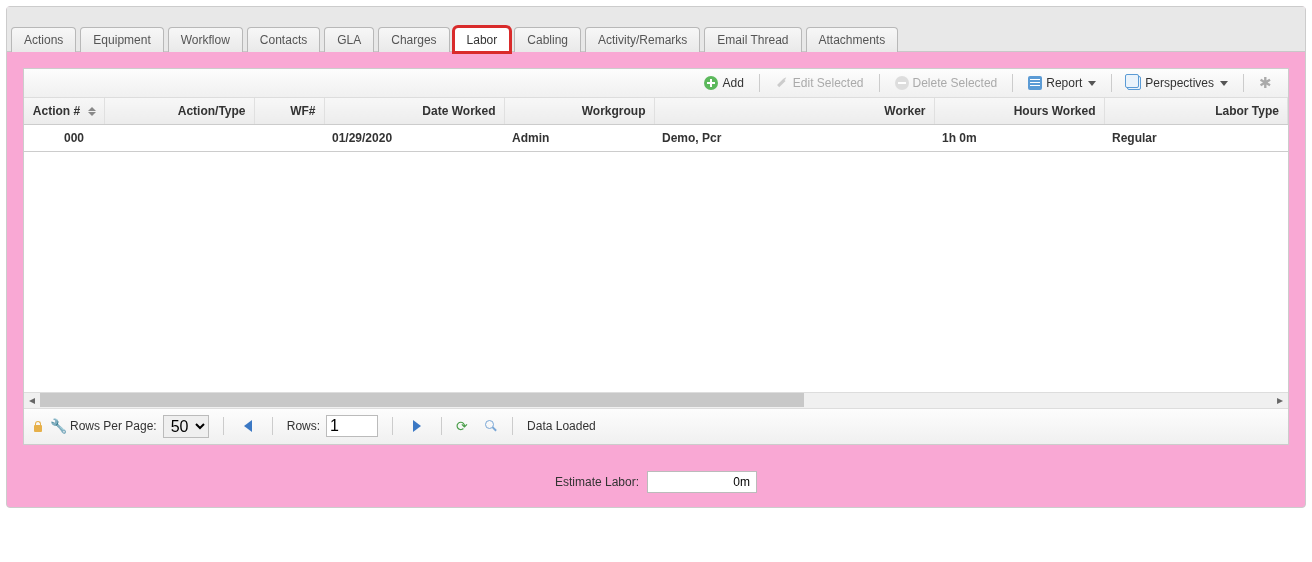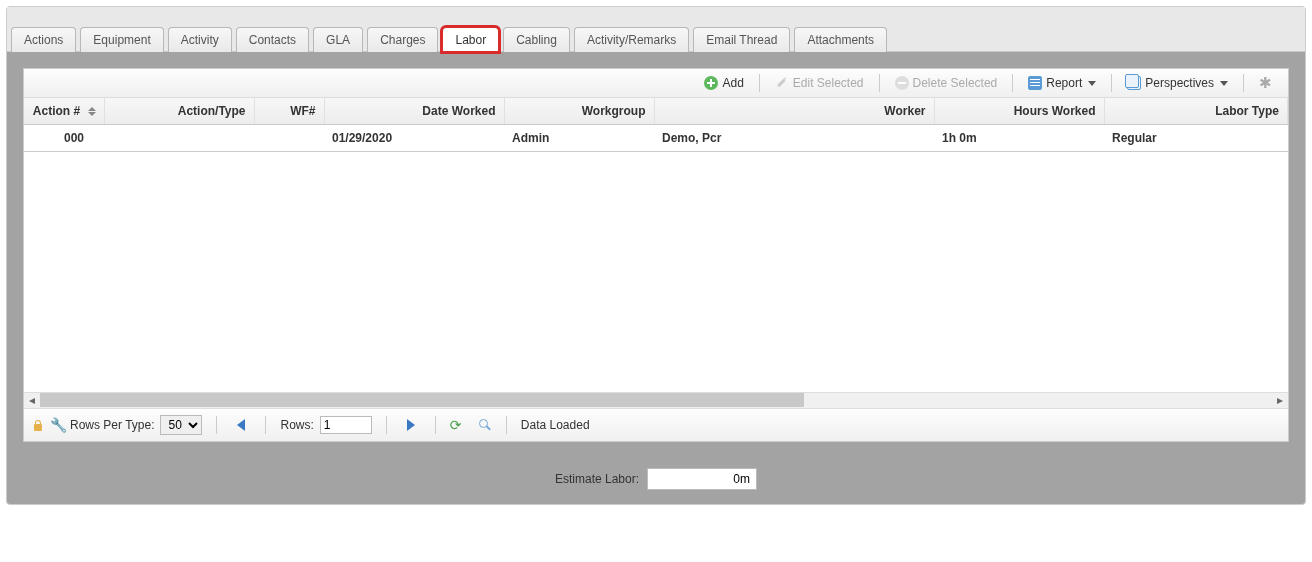--- a/index.html
+++ b/index.html
@@ -9,21 +9,21 @@
     font-family: Arial, Helvetica, sans-serif;
     font-size: 12px;
     background: #fff;
     color: #333;
     width: 1312px;
   }
   .outer {
     margin: 6px;
     border: 1px solid #ccc;
     border-radius: 4px;
-    background: #a3a3a3;
+    background: #f9a8d4;
     padding: 0 0 10px 0;
   }
   
   .tabstrip {
     display: flex;
     align-items: flex-end;
     gap: 4px;
     padding: 4px 4px 0 4px;
     background: #e8e8e8;
     border-bottom: 1px solid #c8c8c8;
@@ -151,21 +151,21 @@
   .pager {
     display:flex;
     align-items:center;
     gap:14px;
     padding:6px 8px;
     border-top:1px solid #ddd;
     background:linear-gradient(#fdfdfd,#f0f0f0);
   }
   .pager .group{display:flex;align-items:center;gap:6px;}
   .pager select, .pager input[type=text]{
-    font-size:12px;border:1px solid #bbb;padding:1px 3px;
+    font-size:16px;border:1px solid #bbb;padding:1px 3px;
   }
   .pager input.page{ width:52px; }
   .pager .navbtn{
     width:20px;height:18px;display:flex;align-items:center;justify-content:center;cursor:pointer;
   }
   .tri-l{width:0;height:0;border-top:6px solid transparent;border-bottom:6px solid transparent;border-right:8px solid #3b78c4;}
   .tri-r{width:0;height:0;border-top:6px solid transparent;border-bottom:6px solid transparent;border-left:8px solid #3b78c4;}
   .pager .vsep{width:1px;height:18px;background:#ccc;}
   
   .footer{
@@ -178,21 +178,21 @@
   }
 </style>
 </head>
 <body>
 
 <div class="outer">
 
   <div class="tabstrip">
     <div class="tab">Actions</div>
     <div class="tab">Equipment</div>
-    <div class="tab">Activity</div>
+    <div class="tab">Workflow</div>
     <div class="tab">Contacts</div>
     <div class="tab">GLA</div>
     <div class="tab">Charges</div>
     <div class="tab active highlight">Labor</div>
     <div class="tab">Cabling</div>
     <div class="tab">Activity/Remarks</div>
     <div class="tab">Email Thread</div>
     <div class="tab">Attachments</div>
   </div>
 
@@ -272,21 +272,21 @@
       <div class="track">
         <div class="thumb"></div>
       </div>
       <span class="arrow">▸</span>
     </div>
 
     <div class="pager">
       <div class="group">
         <span class="ico ico-lock"></span>
         <span class="ico ico-wrench">🔧</span>
-        <span>Rows Per Type:</span>
+        <span>Rows Per Page:</span>
         <select>
           <option>50</option>
         </select>
       </div>
       <span class="vsep"></span>
       <div class="group">
         <span class="navbtn">
             <span class="tri-l"></span>
           </span>
       </div>

